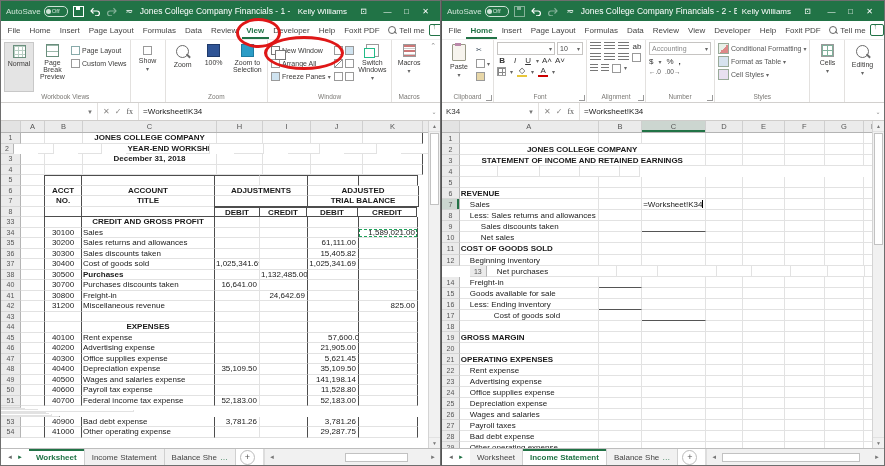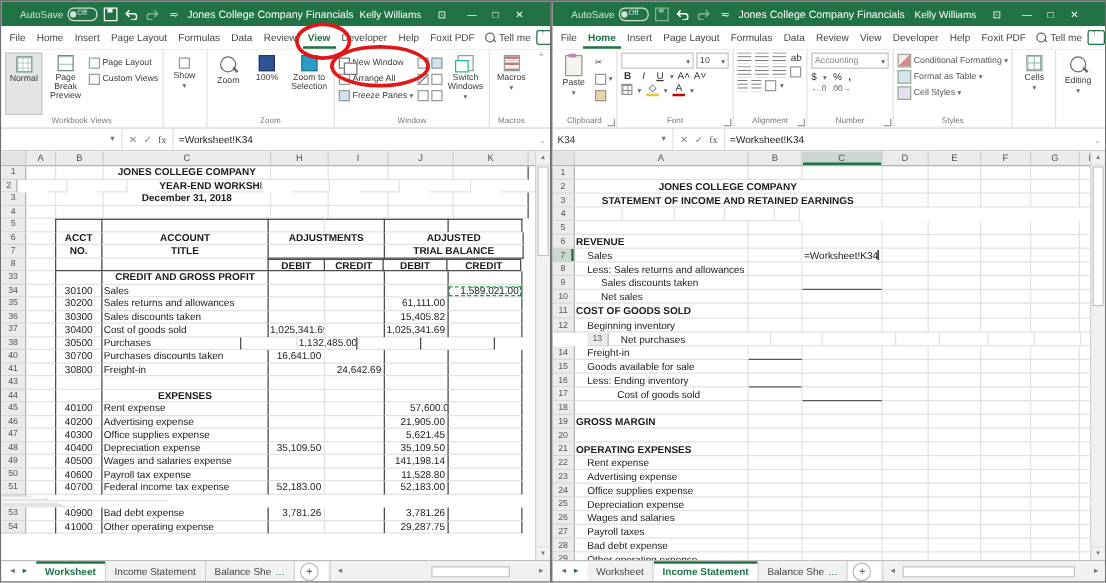--- a/index.html
+++ b/index.html
@@ -4,21 +4,21 @@
 <style>
   html,body{margin:0;padding:0;background:#9a9a9a;}
   #page{position:relative;width:885px;height:466px;display:flex;font-family:"Liberation Sans",sans-serif;
         -webkit-font-smoothing:antialiased;}
   .win{width:441px;height:466px;display:flex;flex-direction:column;background:#fff;position:relative;
        overflow:hidden;border:1px solid #6e6e6e;box-sizing:border-box;}
   .win + .win{width:444px;border-left:1px solid #555;}
 
   
   .titlebar{height:20px;min-height:20px;background:#217346;color:#fff;display:flex;align-items:center;
-            font-size:8px;padding:0 15px;gap:5px;}
+            font-size:8px;padding:0 5px;gap:5px;}
   .autosave{display:flex;align-items:center;gap:3px;color:#cfe4d8;}
   .pill{width:20px;height:9px;border:1px solid #cfe4d8;border-radius:5px;display:flex;align-items:center;
         padding:0 1px;gap:1px;}
   .pill .dot{width:5px;height:5px;border-radius:50%;background:#cfe4d8;}
   .pill .off{font-size:6px;line-height:6px;color:#cfe4d8;}
   .qat{display:flex;align-items:center;gap:6px;color:#fff;}
   .qicon{width:11px;height:11px;display:flex;align-items:center;justify-content:center;font-size:9px;}
   .saveic{width:9px;height:9px;border:1px solid #fff;position:relative;}
   .saveic:after{content:"";position:absolute;left:2px;top:0;width:4px;height:3px;background:#fff;}
   svg.ur{display:block;}
@@ -461,21 +461,21 @@
             <span class="cell dl " style="width: 134px;">Cost of goods sold</span>
             <span class="cell dl num" style="width: 46px;">1,025,341.69</span>
             <span class="cell num" style="width: 48px;"></span>
             <span class="cell dl num" style="width: 52px;">1,025,341.69</span>
             <span class="cell dl dr num" style="width: 60px;"></span>
           </div>
           <div class="grow" style="height: 10.5px; line-height: 10.5px;">
             <span class="rn" style="width: 20px;">38</span>
             <span class="cell" style="width: 24px;"></span>
             <span class="cell dl c num0" style="width: 38px;">30500</span>
-            <span class="cell dl " style="width: 112px;">Purchases</span>
+            <span class="cell dl " style="width: 134px; font-weight: bold;">Purchases</span>
             <span class="cell dl num" style="width: 46px;"></span>
             <span class="cell num" style="width: 48px;">1,132,485.00</span>
             <span class="cell dl num" style="width: 52px;"></span>
             <span class="cell dl dr num" style="width: 60px;"></span>
           </div>
           <div class="grow" style="height: 10.5px; line-height: 10.5px;">
             <span class="rn" style="width: 20px;">40</span>
             <span class="cell" style="width: 24px;"></span>
             <span class="cell dl c num0" style="width: 38px;">30700</span>
             <span class="cell dl " style="width: 134px;">Purchases discounts taken</span>
@@ -486,20 +486,30 @@
           </div>
           <div class="grow" style="height: 10.5px; line-height: 10.5px;">
             <span class="rn" style="width: 20px;">41</span>
             <span class="cell" style="width: 24px;"></span>
             <span class="cell dl c num0" style="width: 38px;">30800</span>
             <span class="cell dl " style="width: 134px;">Freight-in</span>
             <span class="cell dl num" style="width: 46px;"></span>
             <span class="cell num" style="width: 48px;">24,642.69</span>
             <span class="cell dl num" style="width: 52px;"></span>
             <span class="cell dl dr num" style="width: 60px;"></span>
+          </div>
+          <div class="grow" style="height: 10.5px; line-height: 10.5px;">
+            <span class="rn" style="width: 20px;">42</span>
+            <span class="cell" style="width: 24px;"></span>
+            <span class="cell dl c num0" style="width: 38px;">31200</span>
+            <span class="cell dl " style="width: 134px;">Miscellaneous revenue</span>
+            <span class="cell dl num" style="width: 46px;"></span>
+            <span class="cell num" style="width: 48px;"></span>
+            <span class="cell dl num" style="width: 52px;"></span>
+            <span class="cell dl dr num" style="width: 60px;">825.00</span>
           </div>
           <div class="grow" style="height: 10.5px; line-height: 10.5px;">
             <span class="rn" style="width: 20px;">43</span>
             <span class="cell" style="width: 24px;"></span>
             <span class="cell dl c num0" style="width: 38px;"></span>
             <span class="cell dl " style="width: 134px;"></span>
             <span class="cell dl num" style="width: 46px;"></span>
             <span class="cell num" style="width: 48px;"></span>
             <span class="cell dl num" style="width: 52px;"></span>
             <span class="cell dl dr num" style="width: 60px;"></span>

